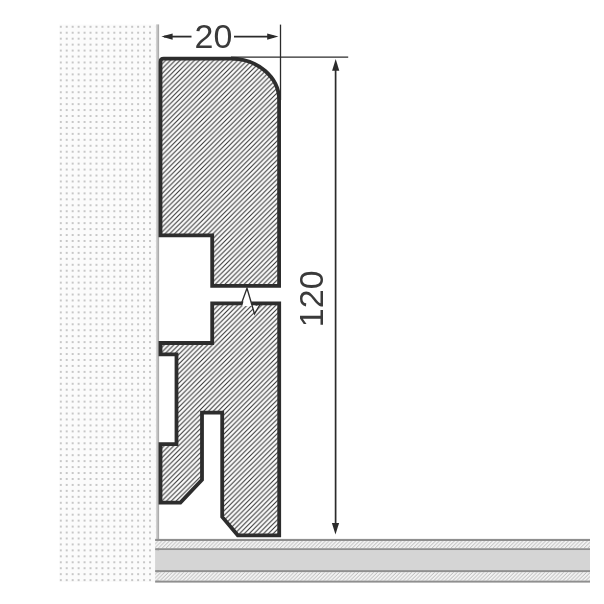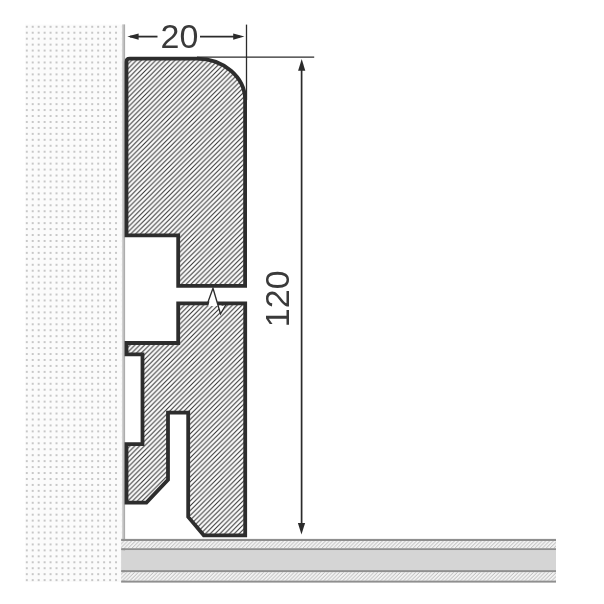--- a/index.html
+++ b/index.html
@@ -1,17 +1,17 @@
 <!DOCTYPE html>
 <html><head>
 <meta charset="utf-8">
 <style>
 html,body{margin:0;padding:0;background:#ffffff;}
 #stage{position:relative;width:556px;height:604px;background:#ffffff;overflow:hidden;
-  font-family:"Liberation Sans", sans-serif;}
+  font-family:"Liberation Sans", sans-serif;margin-left:34px;}
 </style>
 </head>
 <body>
 <div id="stage">
 <svg width="604" height="604" viewBox="0 0 604 604" xmlns="http://www.w3.org/2000/svg">
 <defs>
 
 <pattern id="hatch" width="4.8" height="4.8" patternUnits="userSpaceOnUse">
 <rect width="4.8" height="4.8" fill="#ffffff"></rect>
 <path d="M-1.2,1.2 L1.2,-1.2 M0,4.8 L4.8,0 M3.6,6 L6,3.6" stroke="#303030" stroke-width="1.05" stroke-linecap="butt"></path>

